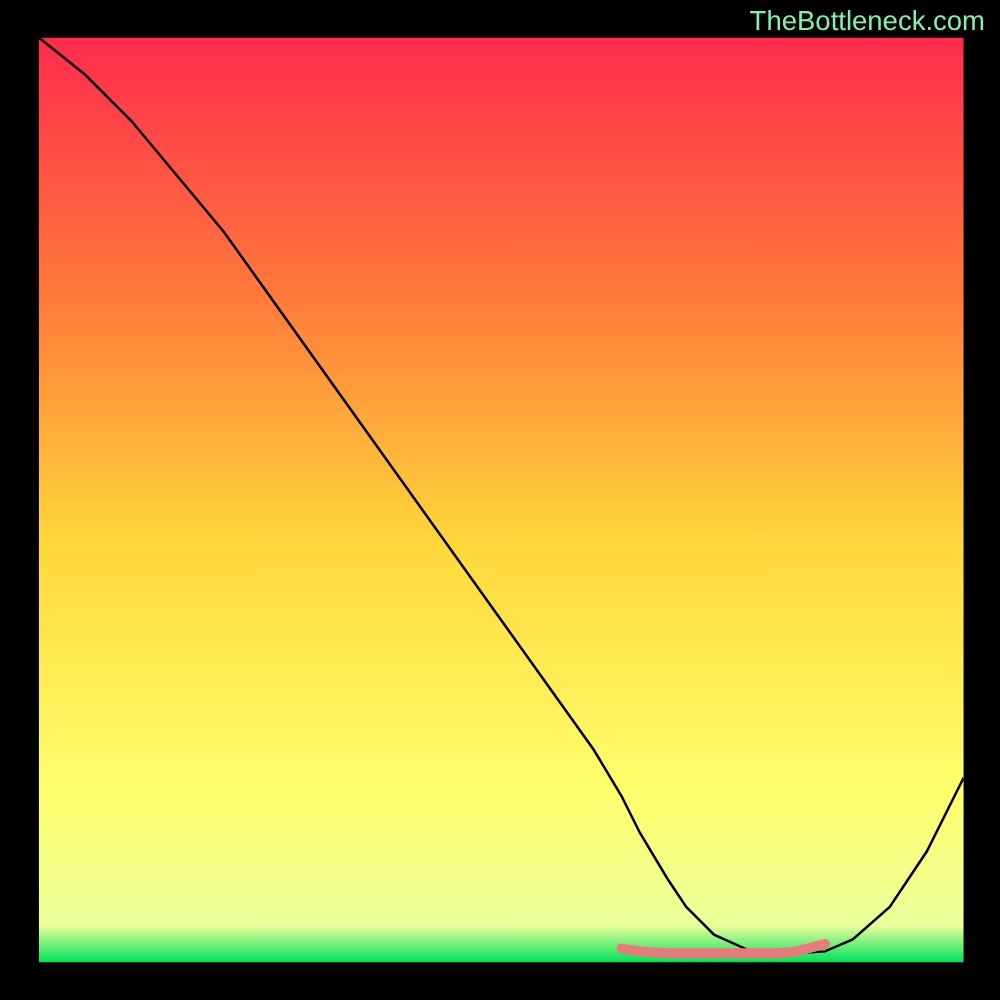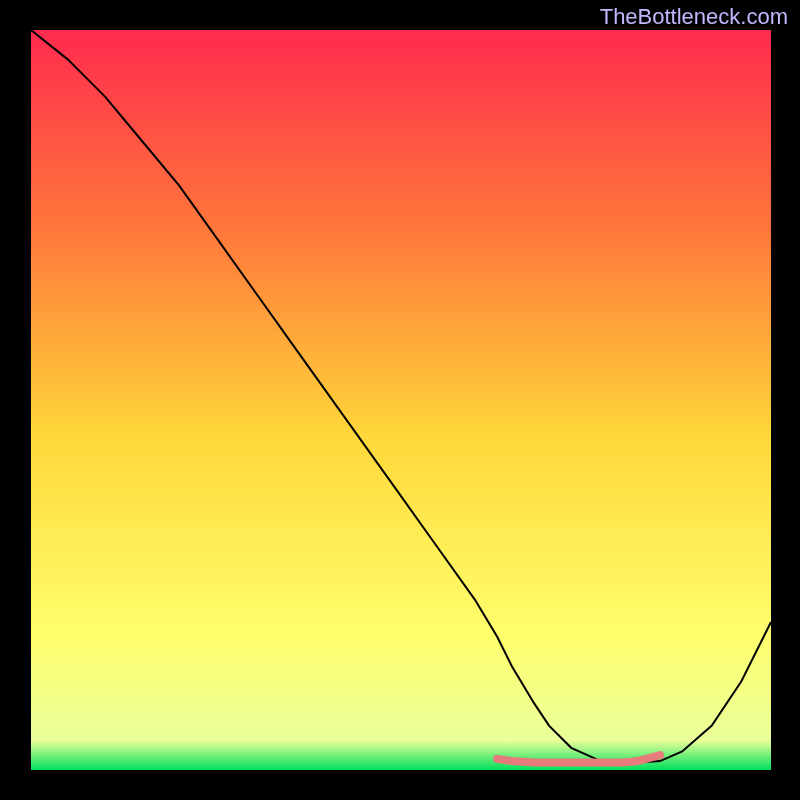--- a/index.html
+++ b/index.html
@@ -8,21 +8,21 @@
     background: #000;
     width: 800px;
     height: 800px;
     position: relative;
     font-family: Arial, sans-serif;
   }
   .watermark {
     position: absolute;
     top: 4px;
     right: 12px;
-    color: #c4b5fd;
+    color: #86efac;
     font-size: 22px;
     font-weight: normal;
     z-index: 10;
   }
   .plot-area {
     position: absolute;
     left: 31px;
     top: 30px;
     width: 740px;
     height: 740px;

